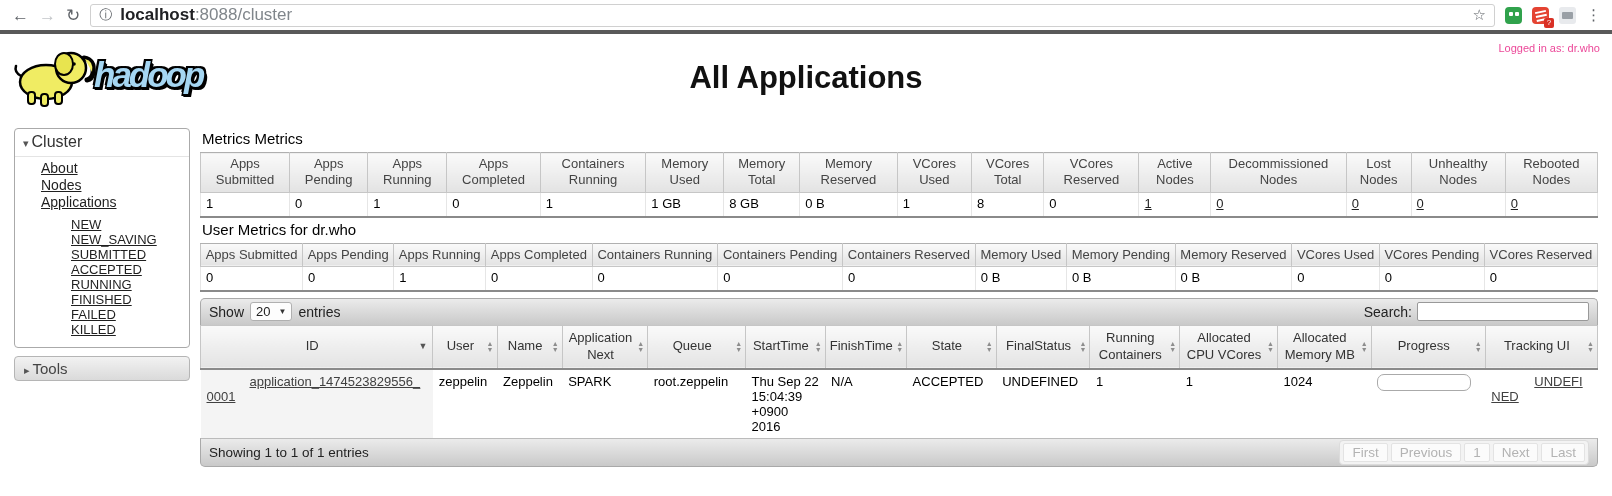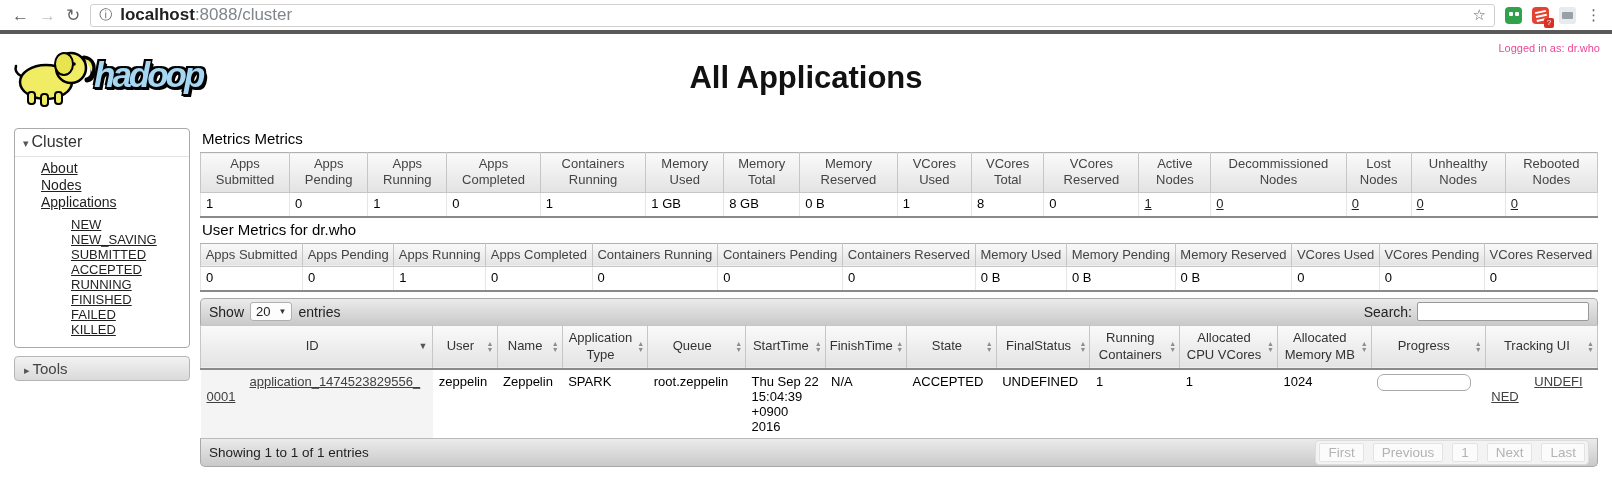--- a/index.html
+++ b/index.html
@@ -86,21 +86,21 @@
   .sort-desc { position:absolute; right:5px; top:50%; transform:translateY(-50%); font-size:9px; color:#555; }
   .apps-table td { padding:4px 6px; vertical-align:top; color:#000; text-align:left; word-wrap:break-word; }
   .apps-table td.id-cell { background:#f4f4f4; }
   .apps-table a { color:#404040; text-decoration:underline;margin-left:43px; }
   .progress-outer { width:94px; height:17px; border:1px solid #aaa; border-radius:7px; background:#fff; overflow:hidden; }
   .progress-inner { height:100%; background:#9fd4f0; }
 
   .dt-footer { height:29px; border:1px solid #a9a9a9; border-top:1px solid #bbb; border-radius:0 0 5px 5px;
     background:linear-gradient(#ebebeb,#c9c9c9); display:flex; align-items:center; justify-content:space-between;
     padding:0 8px; font-size:13.5px; color:#222; }
-  .pagination { display:flex; gap:9px; background:#f3f3f3; border:1px solid #dcdcdc; border-radius:4px; padding:2px 3px; }
+  .pagination { display:flex; gap:3px; background:#f3f3f3; border:1px solid #dcdcdc; border-radius:4px; padding:2px 3px; }
   .page-btn { color:#b3b3b3; background:#fbfbfb; border:1px solid #e3e3e3; border-radius:2px; padding:1px 8px; cursor:default; }
 </style>
 </head>
 <body>
 
 <div class="browser">
   <span class="nav-ic">←</span>
   <span class="nav-ic fwd">→</span>
   <span class="nav-ic">↻</span>
   <div class="omnibox">
@@ -267,21 +267,21 @@
           <tr>
             <th style="width: 228px;"><span>ID</span><span class="sort-desc">▼</span></th>
             <th style="width: 63px;"><span>User</span><span class="sort-both">
                 <span>▲</span>
                 <span>▼</span>
               </span></th>
             <th style="width: 64px;"><span>Name</span><span class="sort-both">
                 <span>▲</span>
                 <span>▼</span>
               </span></th>
-            <th style="width: 84px;"><span>Application Type</span><span class="sort-both">
+            <th style="width: 84px;"><span>Application Next</span><span class="sort-both">
                 <span>▲</span>
                 <span>▼</span>
               </span></th>
             <th style="width: 96px;"><span>Queue</span><span class="sort-both">
                 <span>▲</span>
                 <span>▼</span>
               </span></th>
             <th style="width: 78px;"><span>StartTime</span><span class="sort-both">
                 <span>▲</span>
                 <span>▼</span>

